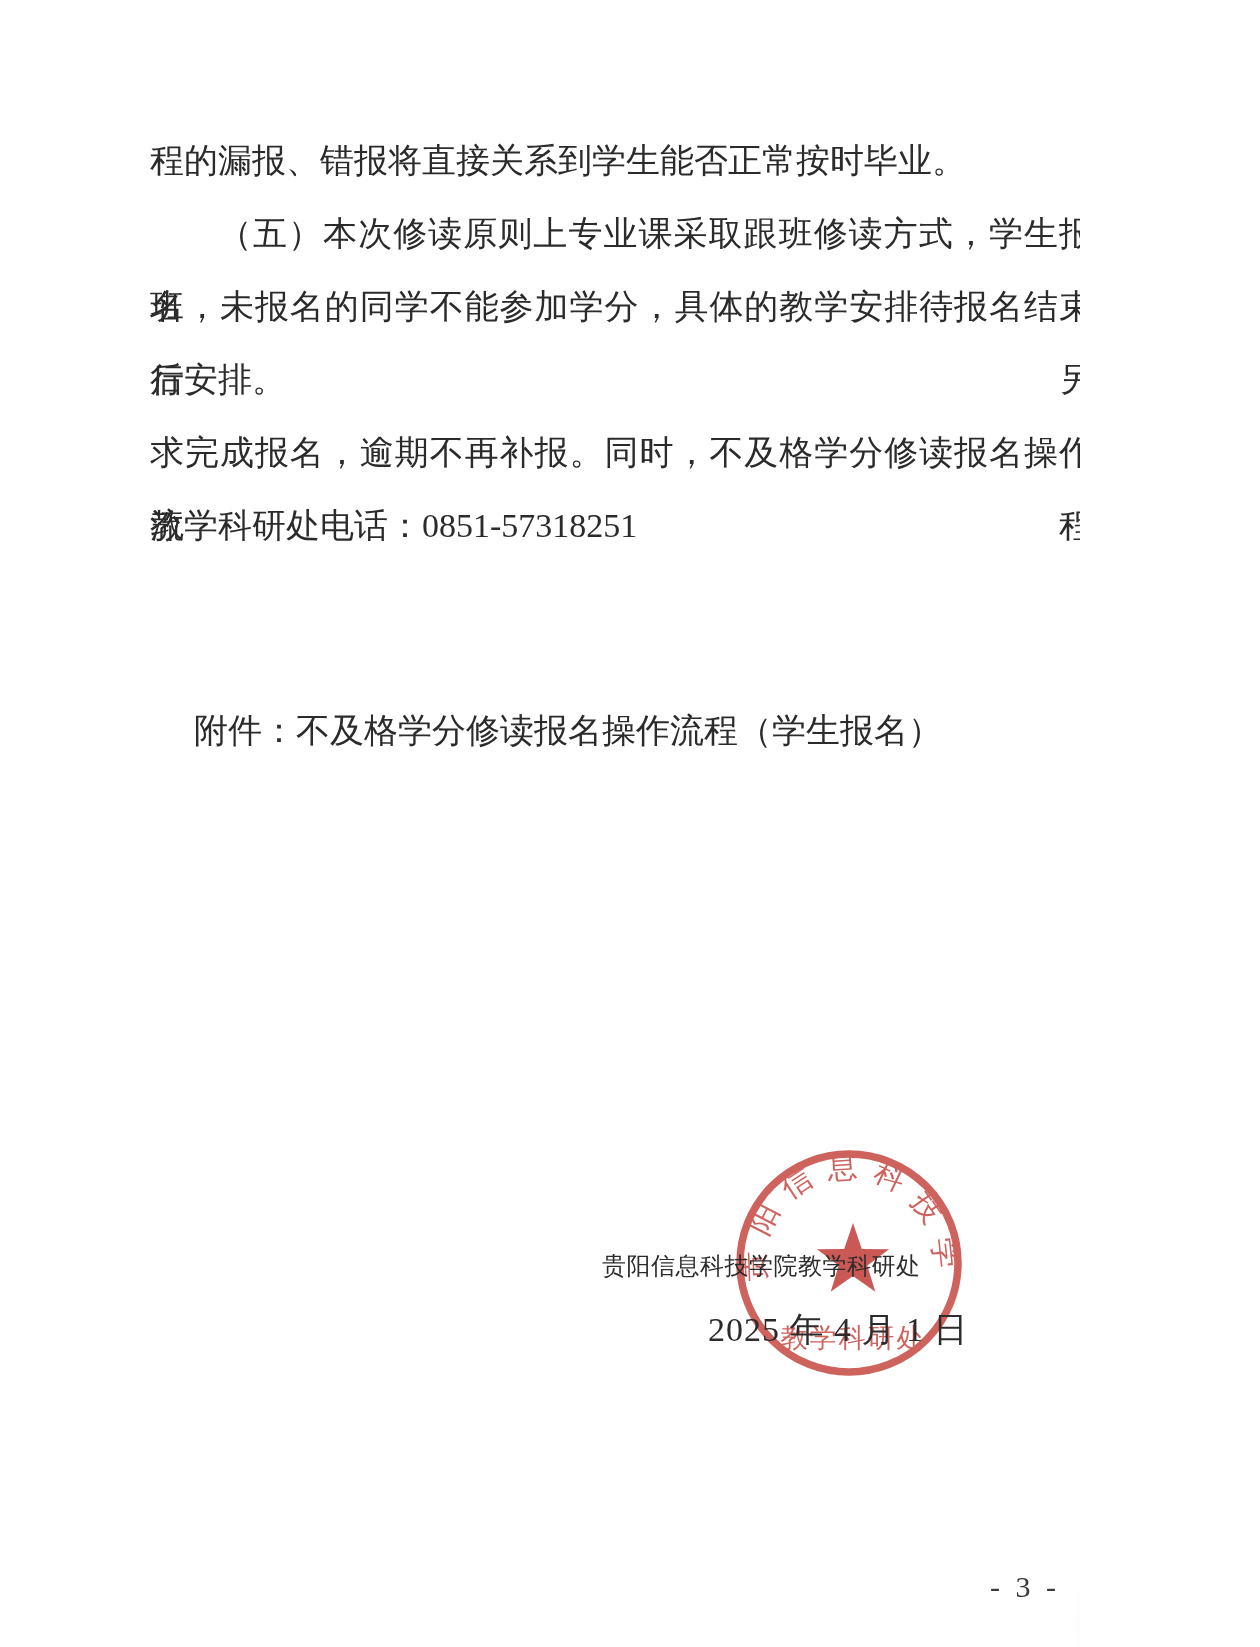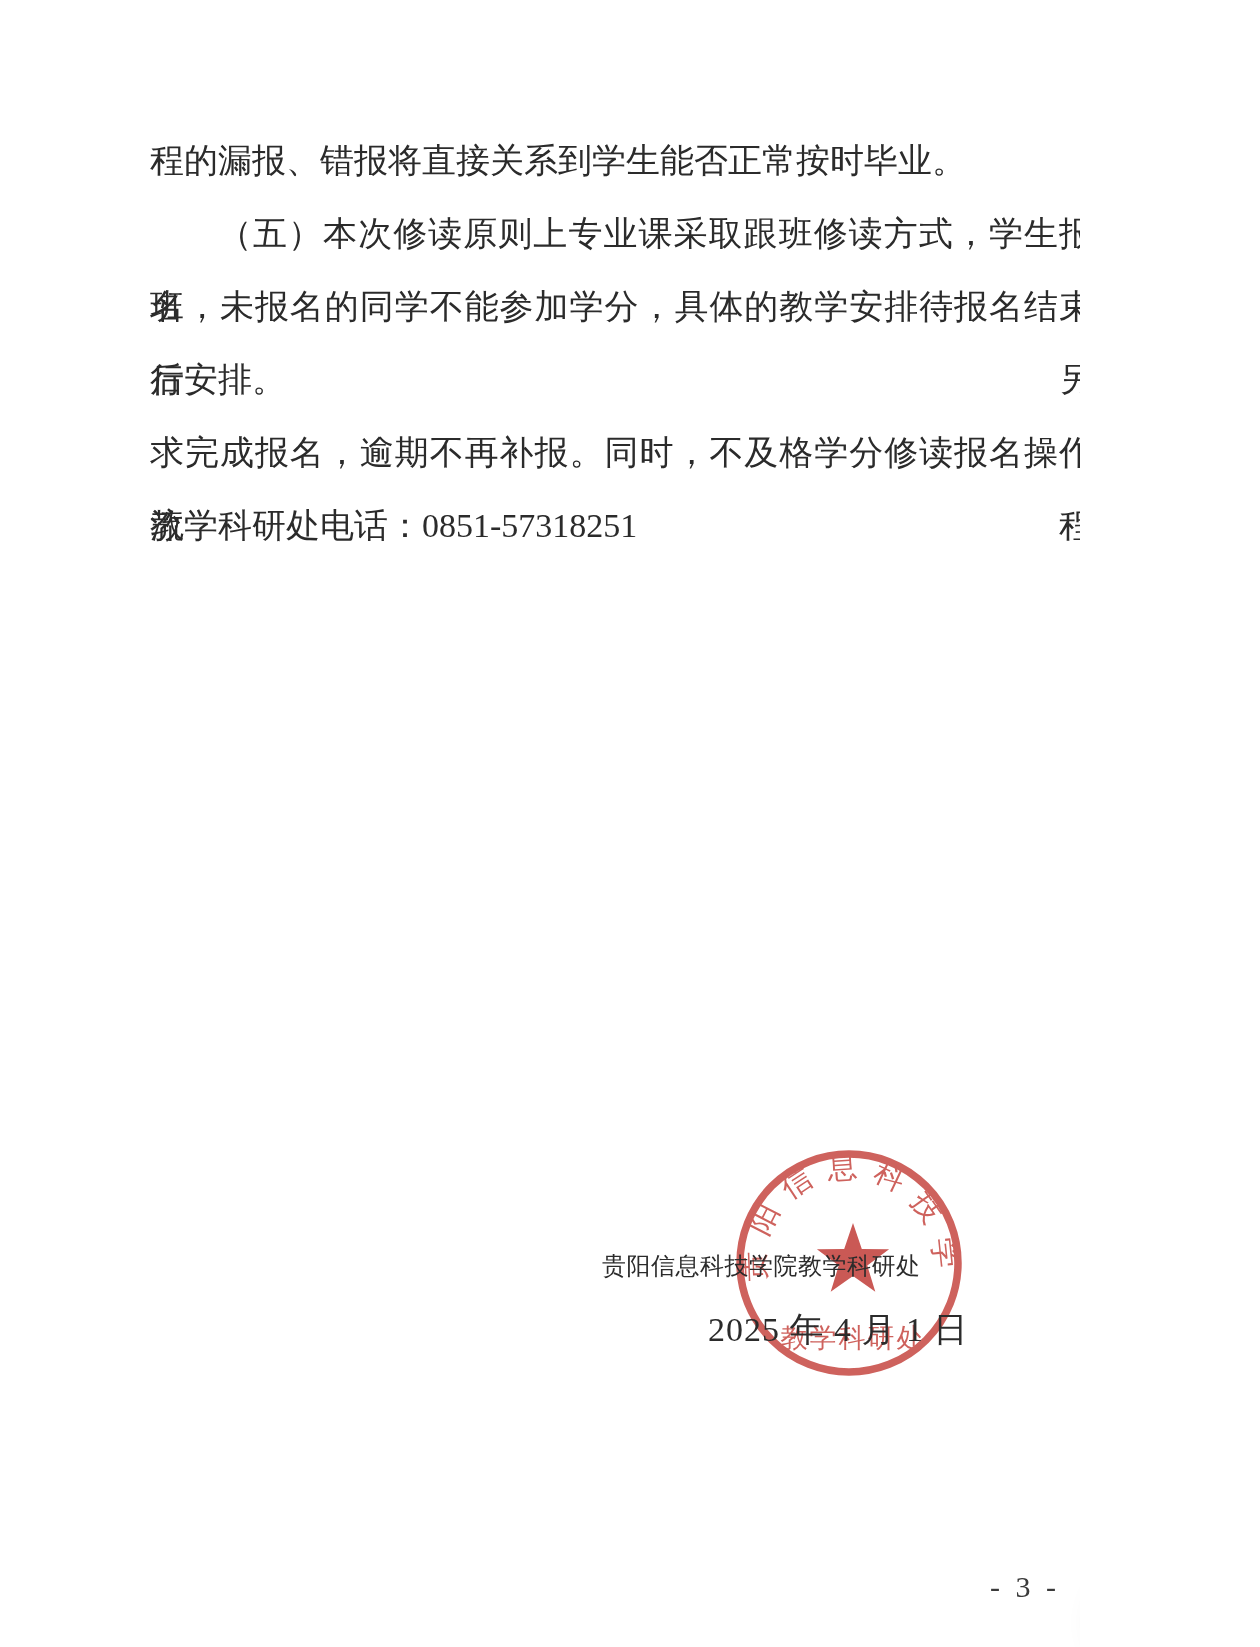--- a/index.html
+++ b/index.html
@@ -86,20 +86,21 @@
 
 <div class="page">
 
   <section class="body-text">
     <div class="line">程的漏报、错报将直接关系到学生能否正常按时毕业。</div>
     <div class="line fill indent">（五）本次修读原则上专业课采取跟班修读方式，学生报名</div>
     <div class="line fill">班，未报名的同学不能参加学分，具体的教学安排待报名结束后另</div>
     <div class="line">行安排。</div>
     <div class="line fill">求完成报名，逾期不再补报。同时，不及格学分修读报名操作流程</div>
     <div class="line">教学科研处电话：0851-57318251</div>
+    <div class="line attach">附件：不及格学分修读报名操作流程（学生报名）</div>
   </section>
 
   <svg class="seal" viewBox="0 0 232 236" xmlns="http://www.w3.org/2000/svg">
     <defs>
       <path id="seal-arc" d="M 35.2 147.4 A 86 86 0 1 1 196.8 147.4" fill="none"></path>
     </defs>
     <circle cx="116" cy="118" r="109" fill="none" stroke="#c4403a" stroke-width="7.5"></circle>
     <polygon fill="#bf3530" points="120,78 128.8,103.9 156.1,104.3 134.3,120.6 142.3,146.7 120,131 97.7,146.7 105.7,120.6 83.9,104.3 111.2,103.9"></polygon>
     <text font-size="30" fill="#c4403a" font-family="Liberation Serif, DejaVu Serif, serif">
       <textPath href="#seal-arc" startOffset="12" textLength="338">贵阳信息科技学院</textPath>

